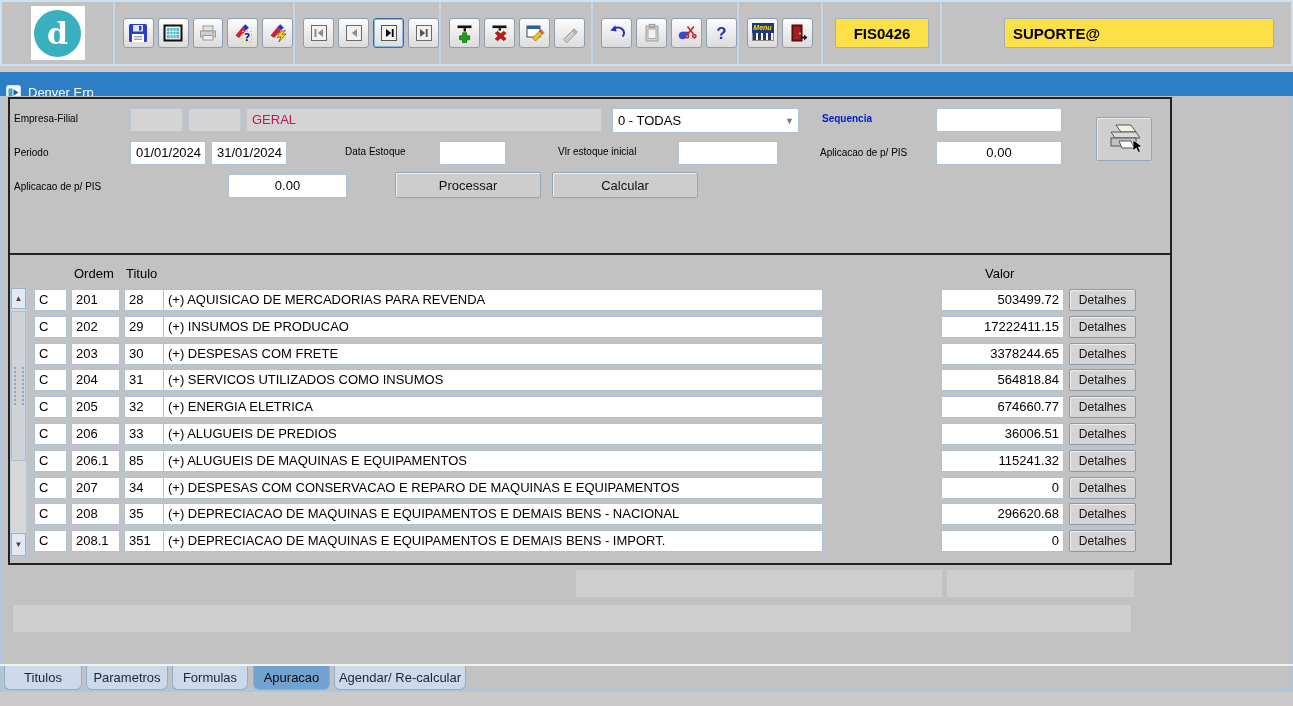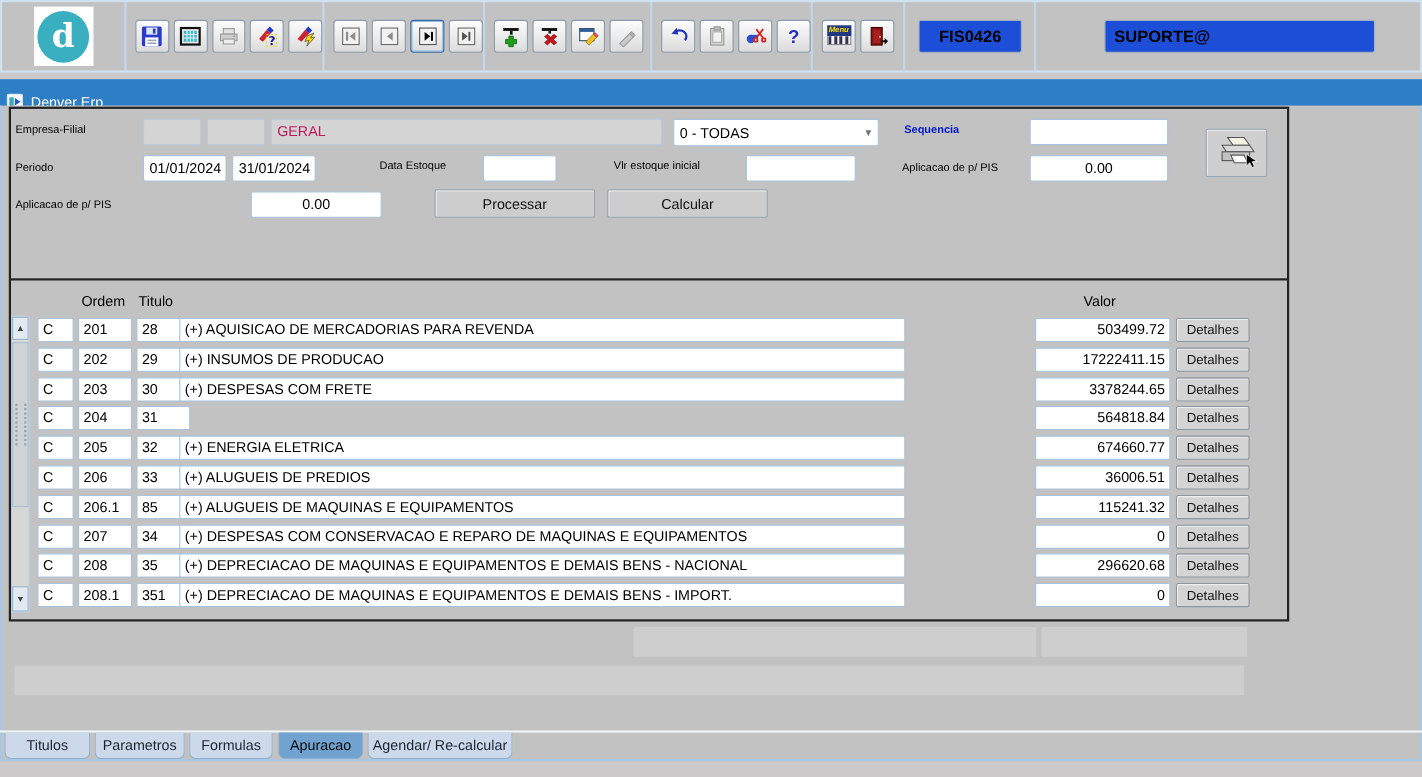--- a/index.html
+++ b/index.html
@@ -10,24 +10,24 @@
     border:2px solid #cfe0ef;box-sizing:border-box;display:flex;align-items:stretch;}
   .tgroup{display:flex;align-items:center;border-right:2px solid #c3d7ea;box-sizing:border-box;flex:0 0 auto;}
   .tb{width:31px;height:30px;margin-left:4px;background:linear-gradient(#fcfcfc,#dcdcdc);
     border:1px solid #8e9eae;border-radius:3px;display:flex;align-items:center;justify-content:center;
     box-sizing:border-box;padding:0;cursor:default;}
   .tb.first{margin-left:8px;}
   .tb.focused{border-color:#3a6ea5;box-shadow:0 0 0 1px #8fb6dd inset;}
   #logo-box{width:54px;height:54px;background:#fff;margin:0 auto;display:flex;align-items:center;justify-content:center;}
   #logo-circle{width:47px;height:47px;border-radius:50%;background:#3aafc0;color:#fff;display:flex;
     align-items:center;justify-content:center;font-family:"DejaVu Serif",serif;font-weight:bold;font-size:30px;}
-  .code-box{height:30px;background:#1d4ed8;border:1px solid #9fb0c0;border-radius:2px;
+  .code-box{height:30px;background:#fde047;border:1px solid #9fb0c0;border-radius:2px;
     font-weight:bold;font-size:15px;color:#000;display:flex;align-items:center;box-sizing:border-box;}
   #prog-box{width:94px;margin-left:12px;justify-content:center;}
-  #user-box{width:246px;margin-left:62px;padding-left:8px;justify-content:flex-start;}
+  #user-box{width:270px;margin-left:62px;padding-left:8px;justify-content:flex-start;}
   .glyph-help{font-size:17px;font-weight:bold;color:#2230b8;line-height:1;}
   .menu-ic{width:22px;height:20px;display:block;}
   .menu-top{height:10px;background:#203880;color:#ffe000;font-size:7px;font-weight:bold;
     line-height:10px;text-align:center;font-style:italic;}
   .menu-bot{height:8px;background:#f4f4f4;border:1px solid #8a8a8a;border-top:none;box-sizing:border-box;
     background-image:repeating-linear-gradient(90deg,#335 0 3px,#f4f4f4 3px 5px);background-size:100% 2px;
     background-position:0 2px;background-repeat:repeat-y;}
 
   
   #titlebar{position:absolute;left:0;top:72px;width:1293px;height:40px;background:#2e7ec5;
@@ -347,20 +347,21 @@
     <div class="cell c-ord">203</div>
     <div class="cell c-tit">30</div>
     <div class="cell c-desc">(+) DESPESAS COM FRETE</div>
     <div class="cell c-val">3378244.65</div>
     <button class="det-btn">Detalhes</button>
   </div>
   <div class="trow" style="top:369px;">
     <div class="cell c-c">C</div>
     <div class="cell c-ord">204</div>
     <div class="cell c-tit">31</div>
+    <div class="cell c-desc">(+) SERVICOS UTILIZADOS COMO INSUMOS</div>
     <div class="cell c-val">564818.84</div>
     <button class="det-btn">Detalhes</button>
   </div>
   <div class="trow" style="top:396px;">
     <div class="cell c-c">C</div>
     <div class="cell c-ord">205</div>
     <div class="cell c-tit">32</div>
     <div class="cell c-desc">(+) ENERGIA ELETRICA</div>
     <div class="cell c-val">674660.77</div>
     <button class="det-btn">Detalhes</button>

